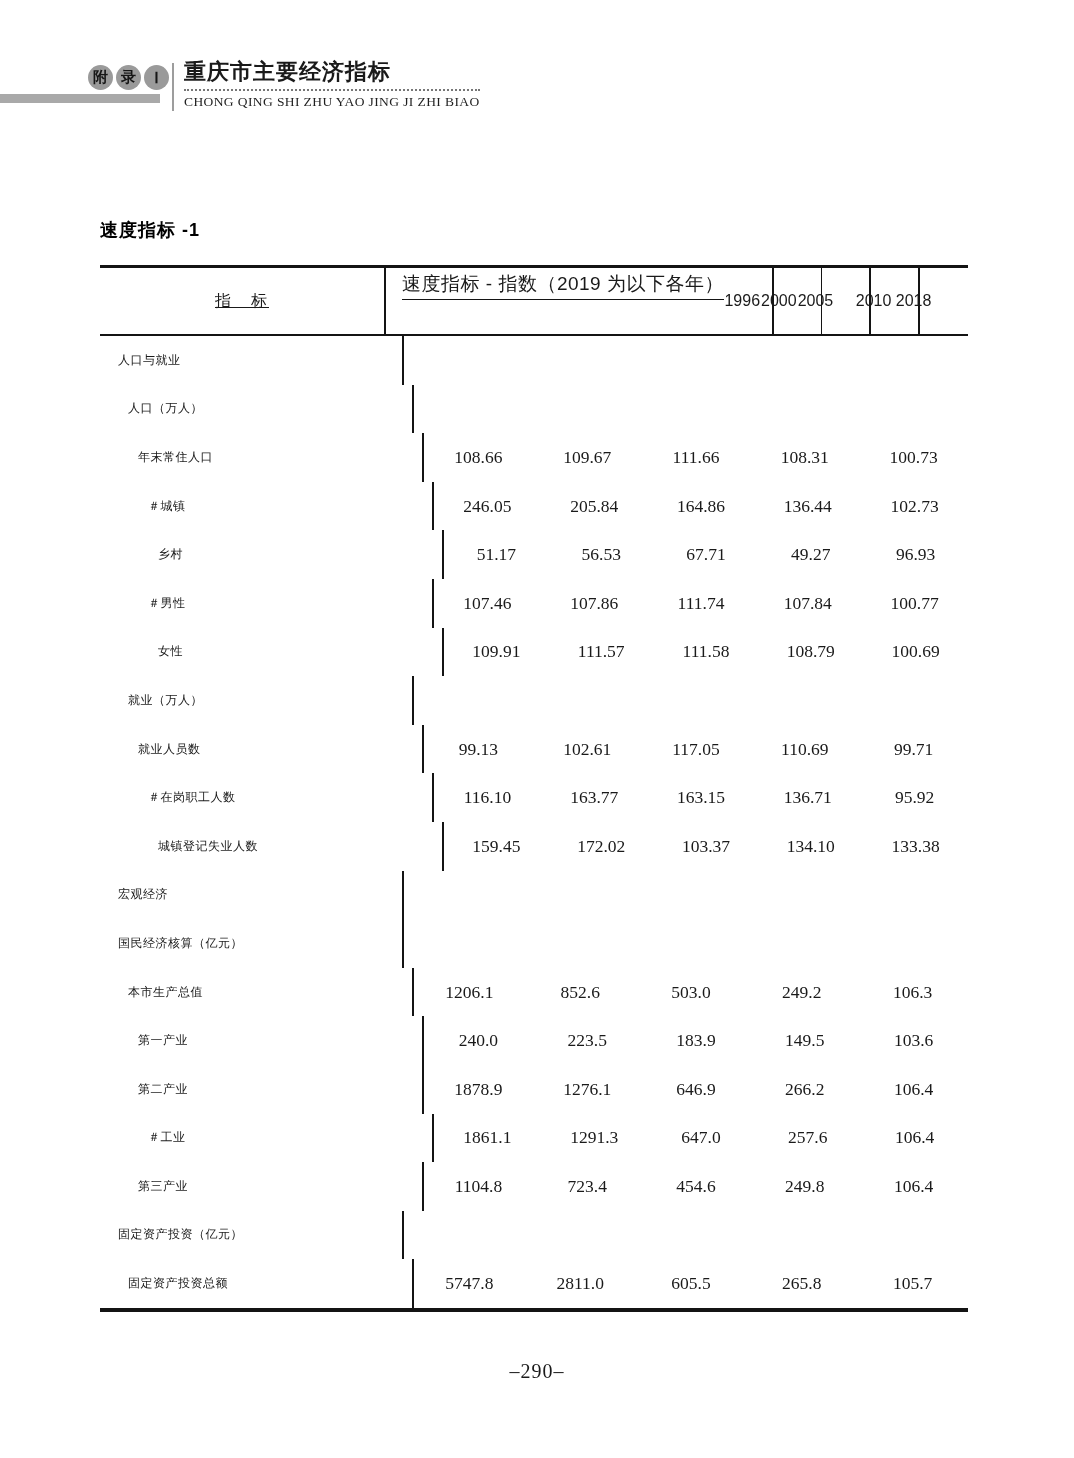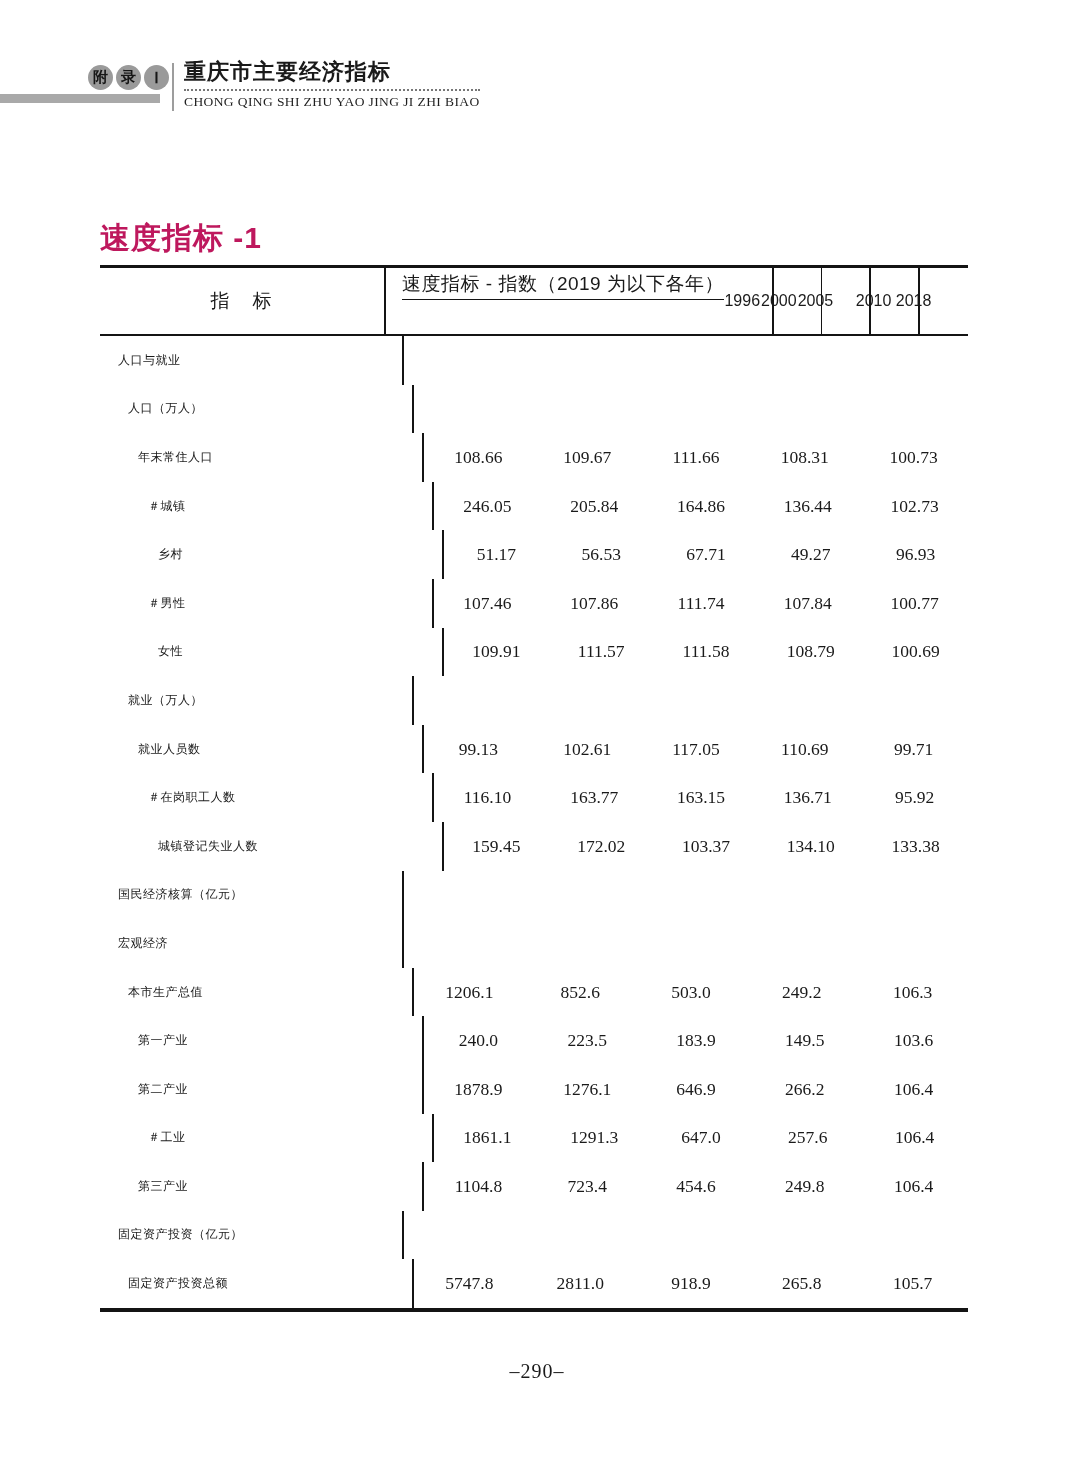--- a/index.html
+++ b/index.html
@@ -29,33 +29,33 @@
     padding-bottom:5px;border-bottom:2px dotted #777;
   }
   .pinyin{
     font-family:"Liberation Serif", serif;font-size:13.5px;
     letter-spacing:0.4px;margin-top:3px;color:#1f1f1f;white-space:nowrap;
   }
   
   .section-title{
     position:absolute;left:100px;top:218px;margin:0;
     font-family:"Liberation Sans", sans-serif;font-weight:bold;
-    font-size:30px;letter-spacing:1px;color:#be185d;
+    font-size:18px;letter-spacing:1px;color:#000000;
   }
   
   .table{position:absolute;left:100px;top:265px;width:868px;}
   .thead{
     display:flex;height:66px;
     border-top:3.5px solid #141414;
     border-bottom:2px solid #141414;
   }
   .corner{
     width:284px;border-right:2px solid #141414;
     display:flex;align-items:center;justify-content:center;
-    font-size:19px;letter-spacing:2px;
+    font-size:16px;letter-spacing:2px;text-decoration:underline;
   }
   .head-right{flex:1;display:flex;flex-direction:row;margin-left:16px;}
   .group-header{
     height:31px;border-bottom:1.5px solid #141414;
     display:flex;align-items:center;justify-content:center;
     font-family:"Liberation Sans", sans-serif;font-size:19px;letter-spacing:0.5px;
   }
   .year-row{flex:1;position:relative;display:flex;}
   .year-cell{
     flex:1;display:flex;align-items:center;justify-content:center;
@@ -204,29 +204,29 @@
         </div>
         <div class="trow">
           <div class="row-label" style="padding-left: 58px;">城镇登记失业人数</div>
           <div class="val">159.45</div>
           <div class="val">172.02</div>
           <div class="val">103.37</div>
           <div class="val">134.10</div>
           <div class="val">133.38</div>
         </div>
         <div class="trow">
+          <div class="row-label" style="padding-left: 18px;">宏观经济</div>
+          <div class="val"></div>
+          <div class="val"></div>
+          <div class="val"></div>
+          <div class="val"></div>
+          <div class="val"></div>
+        </div>
+        <div class="trow">
           <div class="row-label" style="padding-left: 18px;">国民经济核算（亿元）</div>
-          <div class="val"></div>
-          <div class="val"></div>
-          <div class="val"></div>
-          <div class="val"></div>
-          <div class="val"></div>
-        </div>
-        <div class="trow">
-          <div class="row-label" style="padding-left: 18px;">宏观经济</div>
           <div class="val"></div>
           <div class="val"></div>
           <div class="val"></div>
           <div class="val"></div>
           <div class="val"></div>
         </div>
         <div class="trow">
           <div class="row-label" style="padding-left: 28px;">本市生产总值</div>
           <div class="val">1206.1</div>
           <div class="val">852.6</div>
@@ -271,21 +271,21 @@
           <div class="val"></div>
           <div class="val"></div>
           <div class="val"></div>
           <div class="val"></div>
           <div class="val"></div>
         </div>
         <div class="trow">
           <div class="row-label" style="padding-left: 28px;">固定资产投资总额</div>
           <div class="val">5747.8</div>
           <div class="val">2811.0</div>
-          <div class="val">918.9</div>
+          <div class="val">605.5</div>
           <div class="val">265.8</div>
           <div class="val">105.7</div>
         </div>
       </div>
   </section>
 
   <div class="footer">–290–</div>
 
 </div>
 

